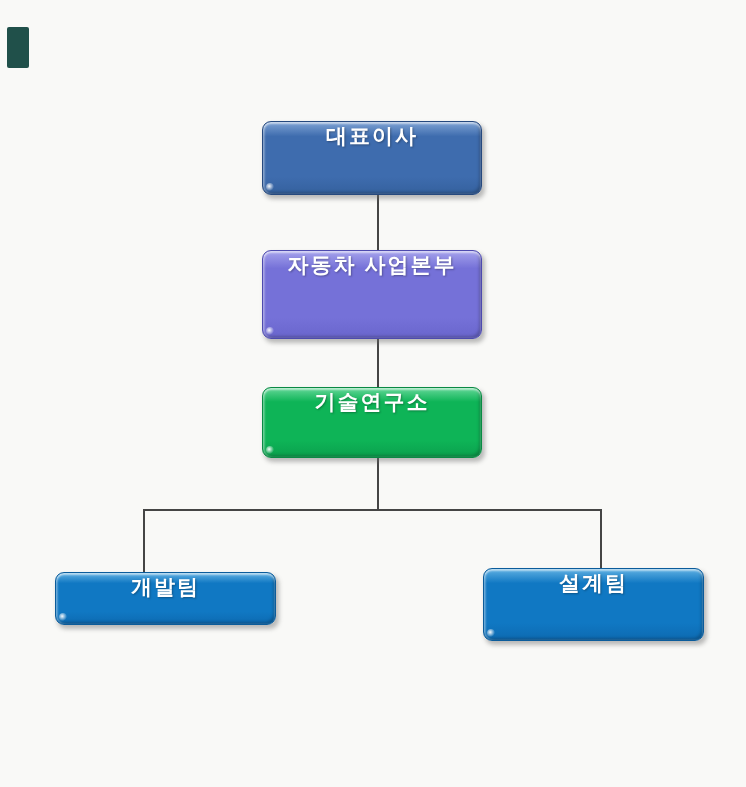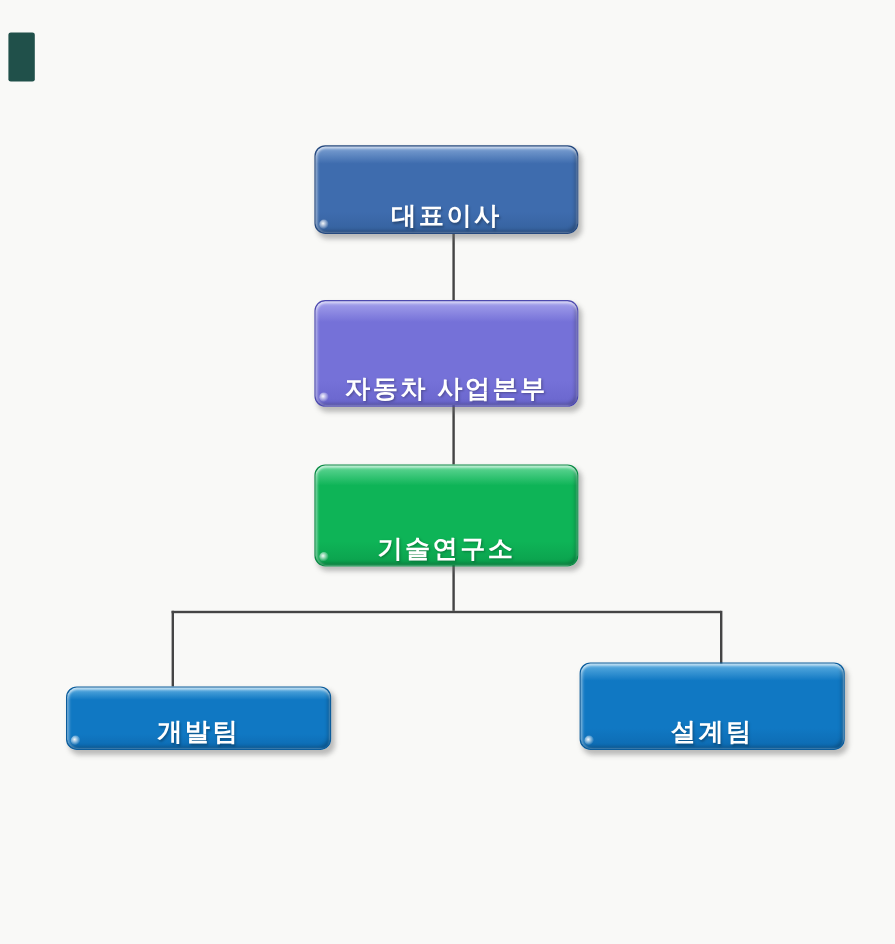--- a/index.html
+++ b/index.html
@@ -24,21 +24,21 @@
     border-radius: 2px;
     background: var(--fill, #20504a);
   }
   .line {
     position: absolute;
     background: var(--line, #454545);
   }
   .node {
     position: absolute;
     display: flex;
-    align-items: flex-end;
+    align-items: flex-start;
     justify-content: center;
     border-radius: 9px;
     border: 1.5px solid var(--border, #26497e);
     background: linear-gradient(180deg,
       var(--fill-light, #7fa3d4) 0%,
       var(--fill, #3e6cae) 20%,
       var(--fill, #3e6cae) 76%,
       var(--fill-dark, #35619e) 100%);
     box-shadow:
       2.5px 3.5px 4px rgba(110,110,110,0.45),
@@ -61,23 +61,23 @@
     color: #ffffff;
     font-weight: bold;
     font-size: 21px;
     letter-spacing: 2px;
     text-shadow: 1px 1px 2px rgba(0,0,0,0.3);
     white-space: nowrap;
   }
   
   #node-ceo      { left: 262px; top: 121px; width: 220px; height: 74px; }
   #node-division { left: 262px; top: 250px; width: 220px; height: 89px; }
-  #node-lab      { left: 262px; top: 387px; width: 220px; height: 85px; }
+  #node-lab      { left: 262px; top: 387px; width: 220px; height: 71px; }
   #node-dev      { left: 55px;  top: 572px; width: 221px; height: 53px; }
-  #node-design   { left: 483px; top: 552px; width: 221px; height: 73px; }
+  #node-design   { left: 483px; top: 568px; width: 221px; height: 73px; }
 
   #line-v1 { left: 377px; top: 195px; width: 1.5px; height: 55px; }
   #line-v2 { left: 377px; top: 323px; width: 1.5px; height: 64px; }
   #line-v3 { left: 377px; top: 458px; width: 1.5px; height: 51px; }
   #line-h1 { left: 143px; top: 509px; width: 458px; height: 1.5px; }
   #line-v4 { left: 143px; top: 509px; width: 1.5px; height: 63px; }
   #line-v5 { left: 600px; top: 509px; width: 1.5px; height: 63px; }
 </style>
 </head>
 <body>

